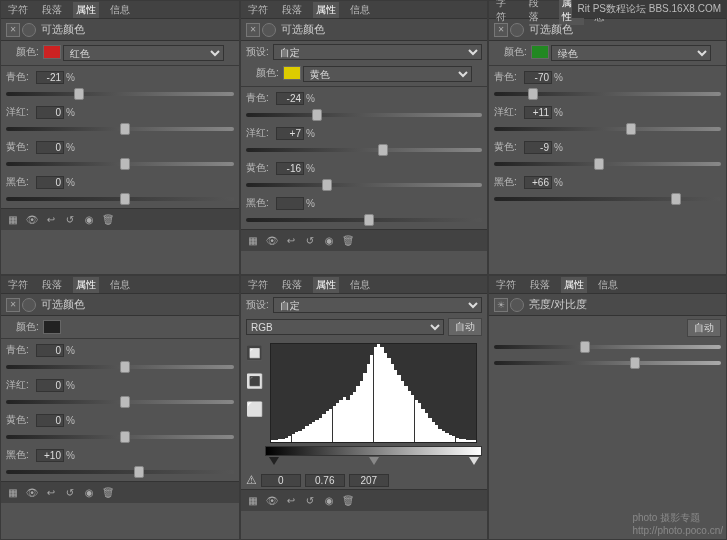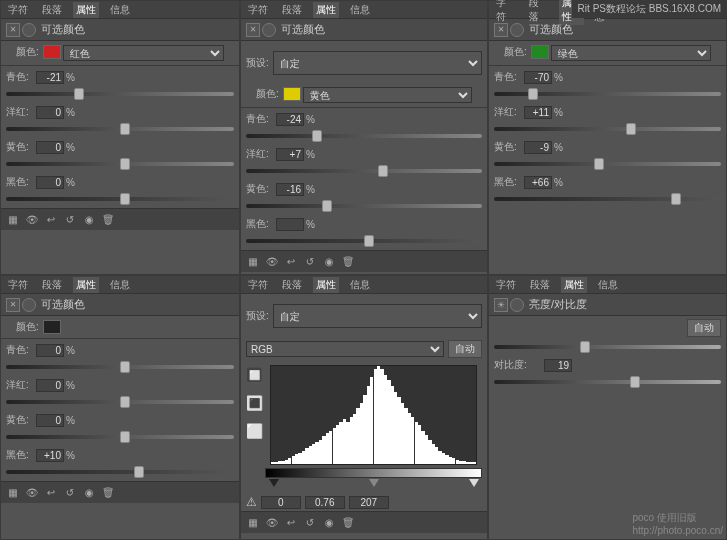--- a/index.html
+++ b/index.html
@@ -125,35 +125,35 @@
       font-size: 10px;
       color: #aaa;
       cursor: pointer;
     }
 
     
     .preset-row {
       display: flex;
       align-items: center;
       padding: 2px 5px;
-      margin: 8px 0;
+      margin: 1px 0;
     }
     .preset-label {
       font-size: 10px;
       color: #bbb;
       margin-right: 4px;
     }
     .preset-select {
       flex: 1;
       background: #555;
       border: 1px solid #333;
       color: #ddd;
       font-size: 10px;
       padding: 0 2px;
-      height: 24px;
+      height: 16px;
     }
 
     
     .top-info {
       position: absolute;
       top: 0;
       right: 0;
       background: #3a3a3a;
       color: #bbb;
       font-size: 10px;
@@ -751,27 +751,23 @@
 
   <div style="display:flex; justify-content:flex-end; padding:3px 5px;">
     <button class="auto-btn">自动</button>
   </div>
 
   <div class="slider-track">
     <div class="slider-bg" style="background:linear-gradient(to right,#222,#aaa);"></div>
     <div class="slider-thumb" style="left:38%;"></div>
   </div>
 
-  <div class="row">
-    <span class="row-label" style="width:50px;">对比度:</span>
-    <input type="text" class="row-value" value="19" style="">
-  </div>
   <div class="slider-track">
     <div class="slider-bg" style="background:linear-gradient(to right,#222,#aaa);"></div>
     <div class="slider-thumb" style="left:60%;"></div>
   </div>
 
 </div>
 
 <div class="watermark">
-  <div>poco 使用旧版</div>
+  <div>photo 摄影专题</div>
   <div>http://photo.poco.cn/</div>
 </div>
 
 </body></html>

